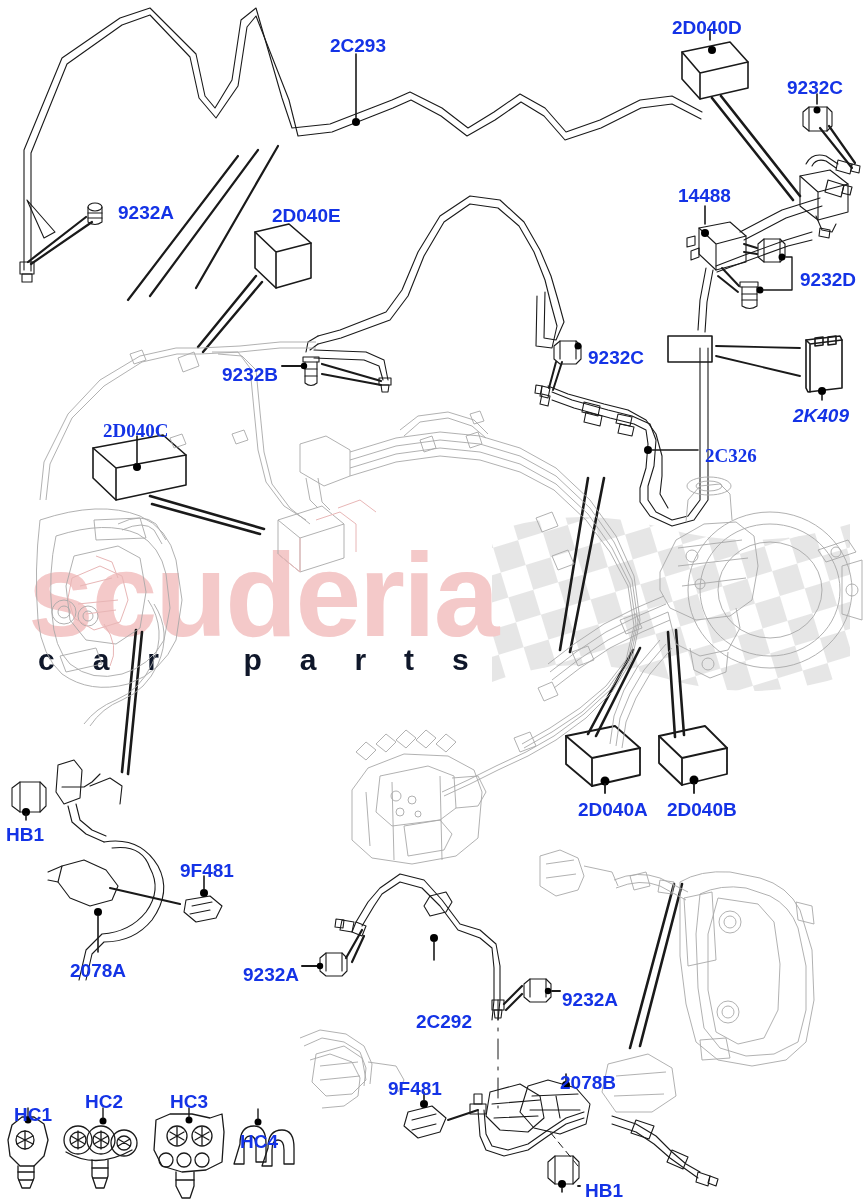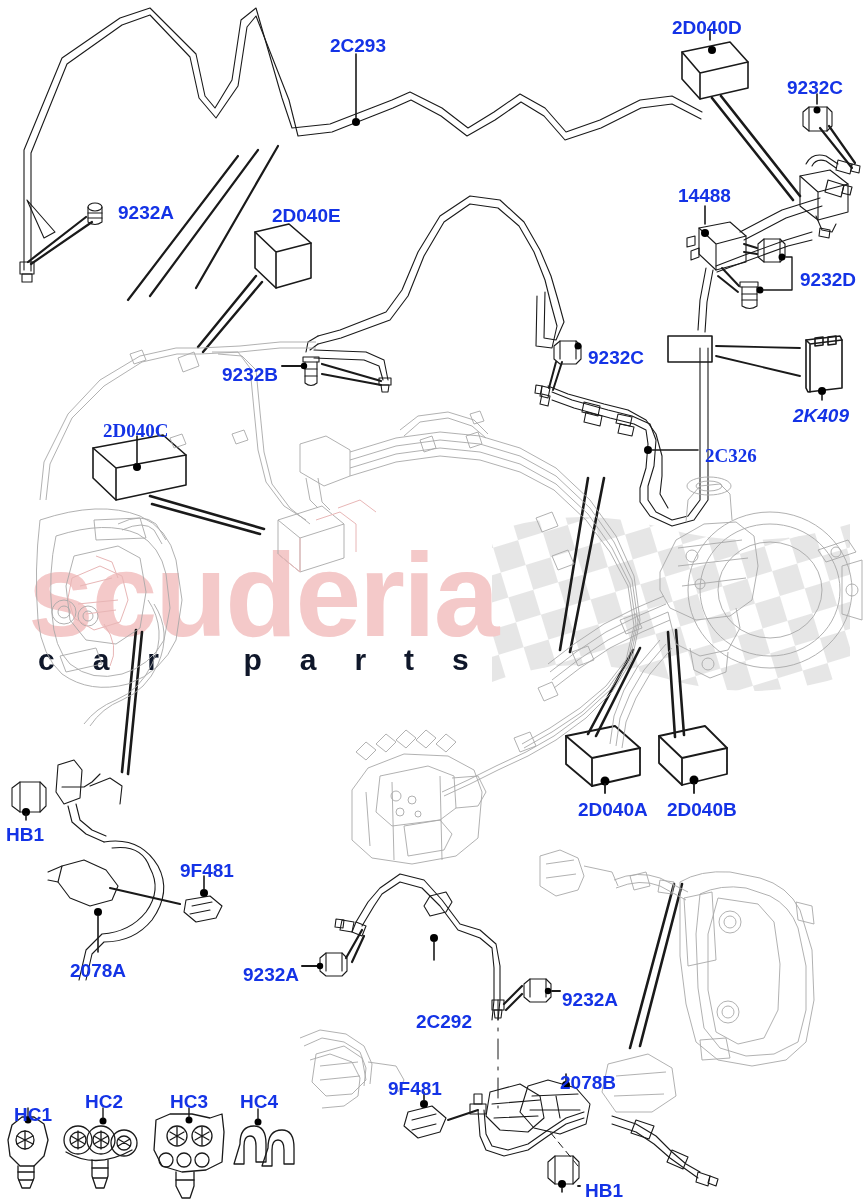--- a/index.html
+++ b/index.html
@@ -581,15 +581,15 @@
   <div class="lbl" style="left:243px;top:965px;">9232A</div>
   <div class="lbl" style="left:404px;top:1012px;margin-left:12px;">2C292</div>
   <div class="lbl" style="left:562px;top:990px;">9232A</div>
   <div class="lbl" style="left:388px;top:1079px;">9F481</div>
   <div class="lbl" style="left:536px;top:1073px;margin-left:24px;">2078B</div>
   <div class="lbl" style="left:585px;top:1181px;">HB1</div>
 
   <div class="lbl" style="left:14px;top:1105px;">HC1</div>
   <div class="lbl" style="left:85px;top:1092px;">HC2</div>
   <div class="lbl" style="left:170px;top:1092px;">HC3</div>
-  <div class="lbl" style="left:240px;top:1092px;">HC4</div>
+  <div class="lbl" style="left:240px;top:1132px;">HC4</div>
 
 </div>
 
 </body></html>

